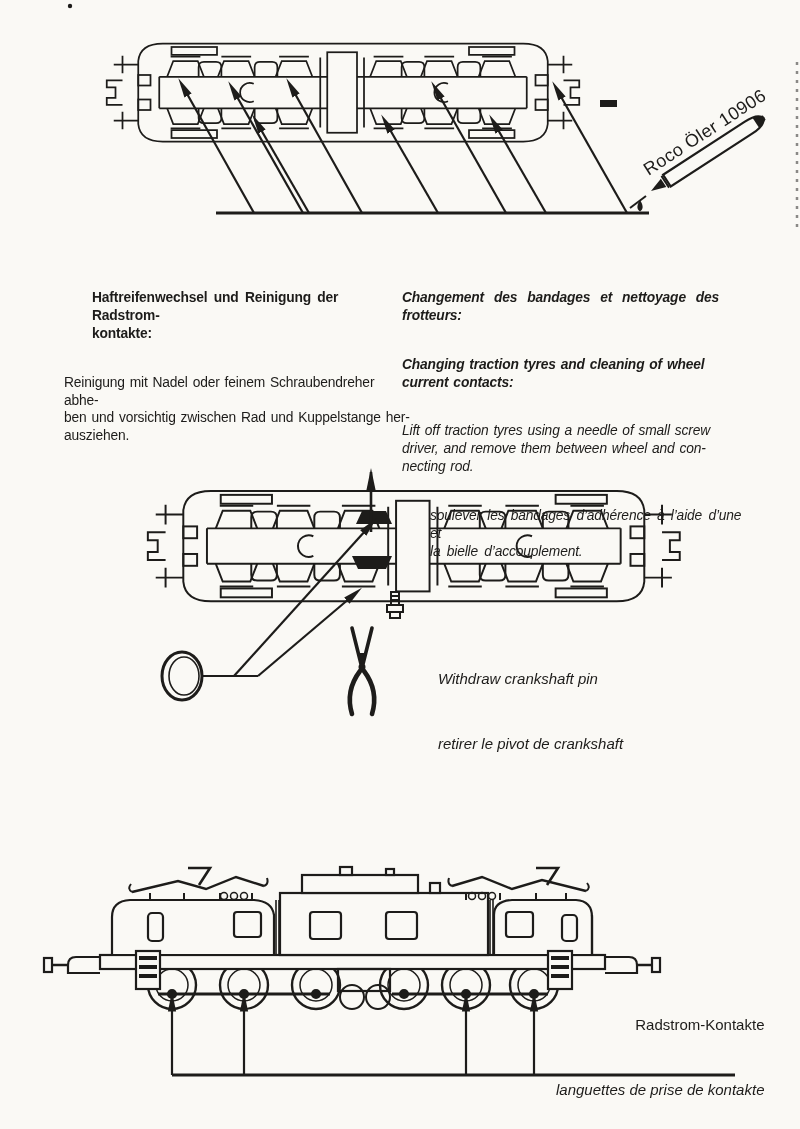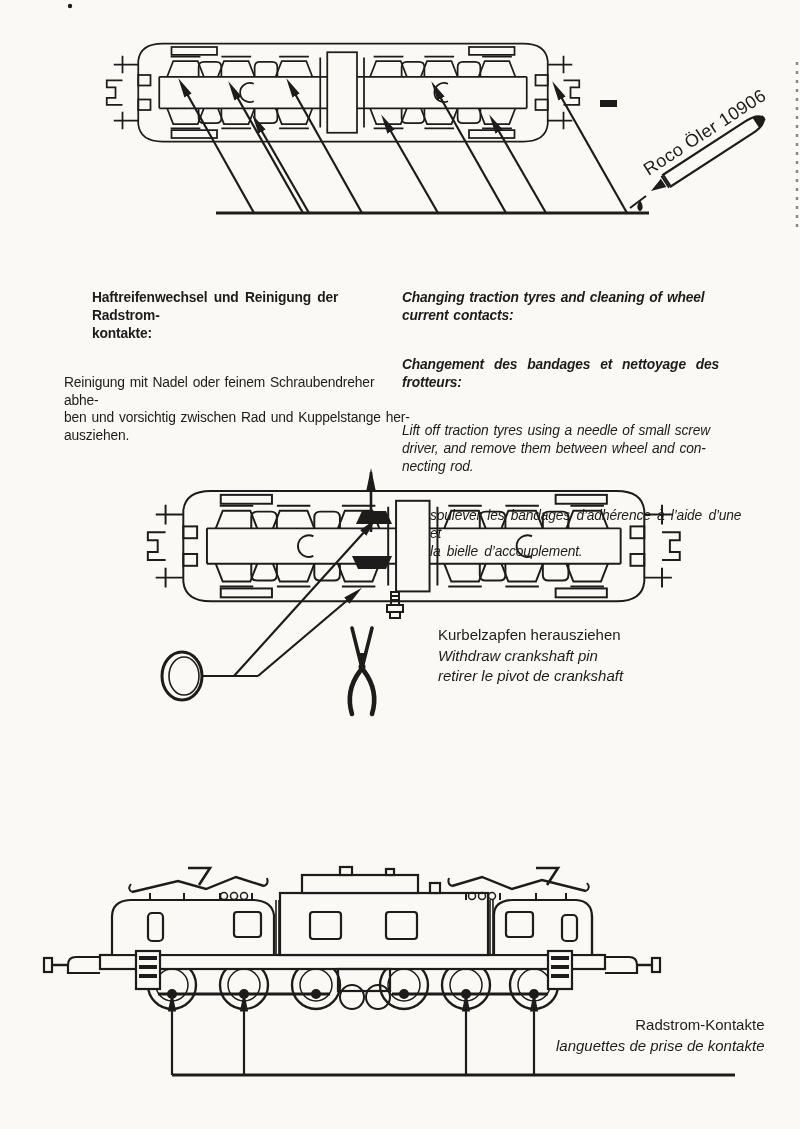--- a/index.html
+++ b/index.html
@@ -23,21 +23,21 @@
   .b{font-weight:bold;}
   .i{font-style:italic;}
   .ws1{word-spacing:1.2px;}
   .ws2{word-spacing:2.6px;margin-left:28px;}
   .ws6{word-spacing:6.2px;}
   .caption{
     position:absolute; font-size:15px; line-height:1.38; letter-spacing:0;
   }
   .cap-crank{left:438px; top:625px;}
   .cap-contacts{left:556px; top:1015px;text-align:right;}
-  .caption .i{font-style:italic;}
+  .caption .i{font-style:italic;margin-top:44px;}
 </style>
 </head>
 <body>
 
 <div class="page">
 
   <svg class="fig-top" width="800" height="262" viewBox="0 0 800 262">
     <defs>
       <marker id="arrS" viewBox="0 0 12 6" markerWidth="9" markerHeight="4.5" refX="2.5" refY="3" orient="auto-start-reverse" markerUnits="strokeWidth">
         <path d="M0,0.5 L12,3 L0,5.5 Z" fill="#1d1c1a"></path>
@@ -112,24 +112,24 @@
 
   <div class="col col-de">
     <div class="blk b ws2">Haftreifenwechsel und Reinigung der Radstrom-
 kontakte:</div>
     <div class="blk ws1">Reinigung mit Nadel oder feinem Schraubendreher abhe-
 ben und vorsichtig zwischen Rad und Kuppelstange her-
 ausziehen.</div>
   </div>
 
   <div class="col col-enfr">
+    <div class="blk b i ws6">Changement des bandages et nettoyage des
+frotteurs:</div>
     <div class="blk b i ws1">Changing traction tyres and cleaning of wheel
 current contacts:</div>
-    <div class="blk b i ws6">Changement des bandages et nettoyage des
-frotteurs:</div>
     <div class="blk i ws1">Lift off traction tyres using a needle of small screw
 driver, and remove them between wheel and con-
 necting rod.</div>
     <div class="blk i ws2">soulever les bandages d’adhérence à l’aide d’une et
 la bielle d’accouplement.</div>
   </div>
 
   <svg class="fig-mid" width="800" height="265" viewBox="0 0 800 265">
     <use href="#chassis-topview" transform="translate(138,29) scale(0.985)"></use>
 
@@ -162,21 +162,20 @@
       <path d="M352,170 Q357,190 361,206" stroke-width="3.6"></path>
       <path d="M372,170 Q367,190 363,206" stroke-width="3.6"></path>
       <polygon points="357,195 367,195 362,211" fill="#1d1c1a" stroke="none"></polygon>
       <circle cx="362" cy="209" r="3.5" fill="#1d1c1a" stroke="none"></circle>
       <path d="M360,213 Q345,233 352,256" stroke-width="4.6"></path>
       <path d="M364,213 Q379,233 372,256" stroke-width="4.6"></path>
     </g>
   </svg>
 
   <div class="caption cap-crank">
-    <div>Kurbelzapfen herausziehen</div>
     <div class="i">Withdraw crankshaft pin</div>
     <div class="i">retirer le pivot de crankshaft</div>
   </div>
 
   <svg class="fig-bot" width="800" height="245" viewBox="0 0 800 245">
     <g stroke="#1d1c1a" fill="none" stroke-width="2.2">
 
       <g>
         <circle cx="172" cy="130" r="24" stroke-width="2.4"></circle>
           <circle cx="172" cy="130" r="16" stroke-width="1.5"></circle>

